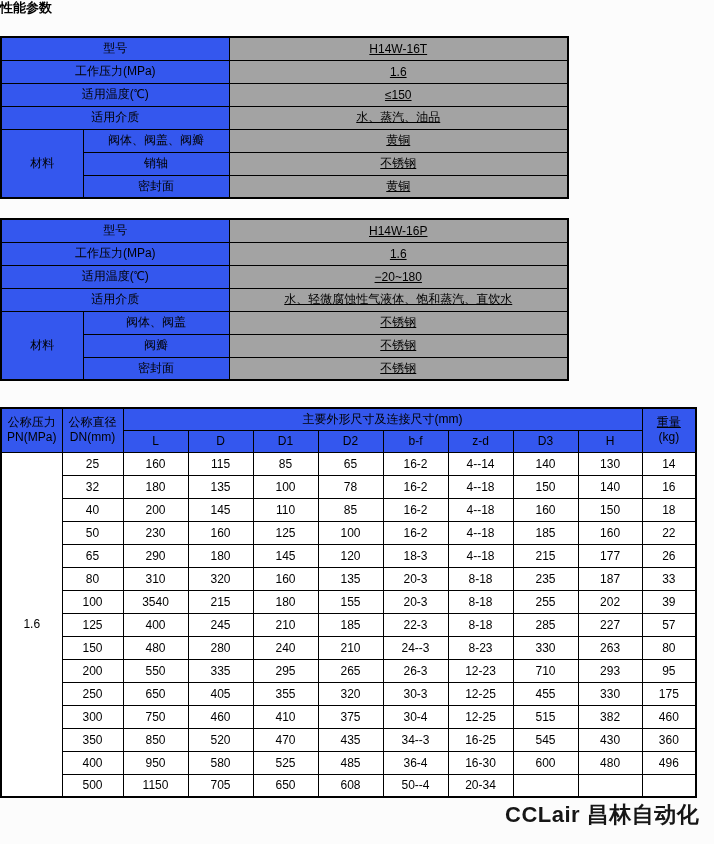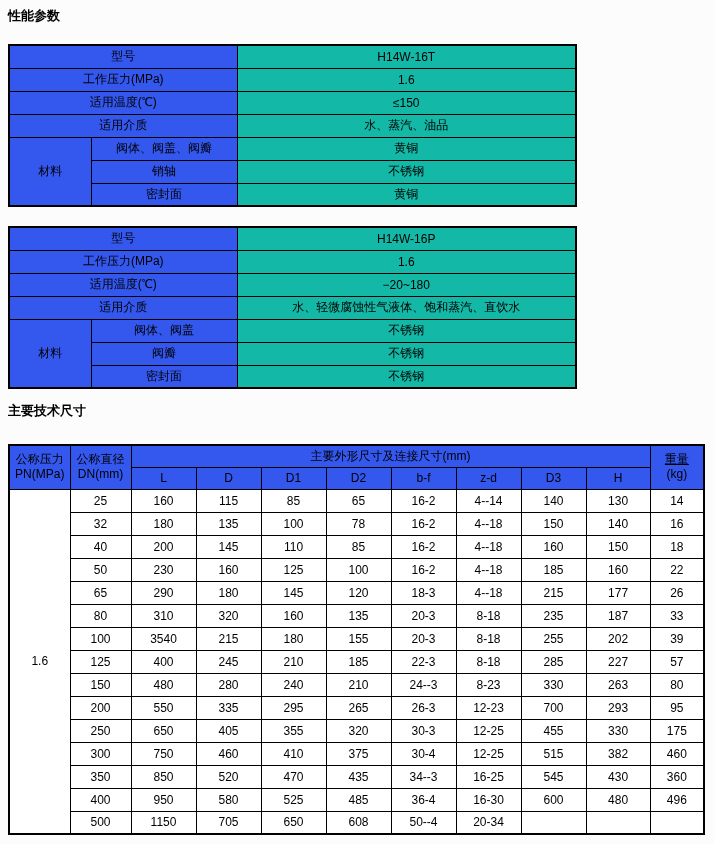--- a/index.html
+++ b/index.html
@@ -6,21 +6,21 @@
   * { box-sizing:border-box; }
   html,body { margin:0; padding:0; }
   body {
     width:714px; height:844px;
     background:#fcfcfc;
     font-family:"Liberation Sans", sans-serif;
     font-size:12px; color:#000;
     position:relative;
     overflow:hidden;
   }
-  .page { padding:8px; position:relative; }
+  .page { position:relative; }
 
   .section-title {
     font-weight:bold;
     font-size:13px;
     line-height:15px;
     color:#000;
   }
 
   table { border-collapse:collapse; table-layout:fixed; }
   th, td {
@@ -35,21 +35,21 @@
     overflow:hidden;
   }
   .blue { background:var(--blue); color:#000; }
 
   
   table.spec {
     width:567px;
     margin-left:0;
     border:2px solid var(--border);
   }
-  table.spec td { background:#14b8a6; }
+  table.spec td { background:#a3a3a3;text-decoration:underline; }
 
   #spec-table-1 { margin-top:21px; }
   #spec-table-2 { margin-top:19px; }
   #dims-title   { margin-top:14px; }
 
   
   table.dims {
     width:696px;
     margin-top:26px;
     border:2px solid var(--border);
@@ -148,21 +148,20 @@
           <th class="blue">阀瓣</th>
           <td>不锈钢</td>
         </tr>
         <tr>
           <th class="blue">密封面</th>
           <td>不锈钢</td>
         </tr>
       </tbody>
   </table>
 
-  <div class="section-title" id="dims-title">主要技术尺寸</div>
 
   <table class="dims">
     <colgroup>
       <col style="width:61px">
         <col style="width:61px">
       <col style="width:65px">
         <col style="width:65px">
         <col style="width:65px">
         <col style="width:65px">
       <col style="width:65px">
@@ -309,21 +308,21 @@
           <td>80</td>
         </tr>
         <tr>
           <td>200</td>
           <td>550</td>
           <td>335</td>
           <td>295</td>
           <td>265</td>
           <td>26-3</td>
           <td>12-23</td>
-          <td>700</td>
+          <td>710</td>
           <td>293</td>
           <td>95</td>
         </tr>
         <tr>
           <td>250</td>
           <td>650</td>
           <td>405</td>
           <td>355</td>
           <td>320</td>
           <td>30-3</td>
@@ -376,13 +375,14 @@
           <td>608</td>
           <td>50--4</td>
           <td>20-34</td>
           <td></td>
           <td></td>
           <td></td>
         </tr>
       </tbody>
   </table>
 
+  <div class="watermark">CCLair 昌林自动化</div>
 </div>
 
 </body></html>

